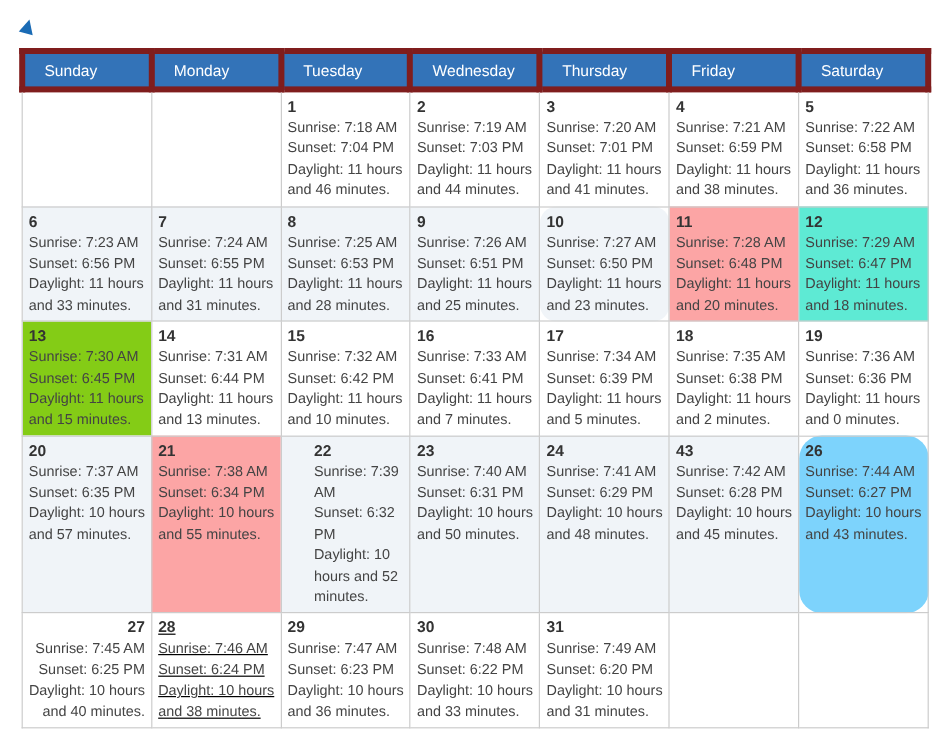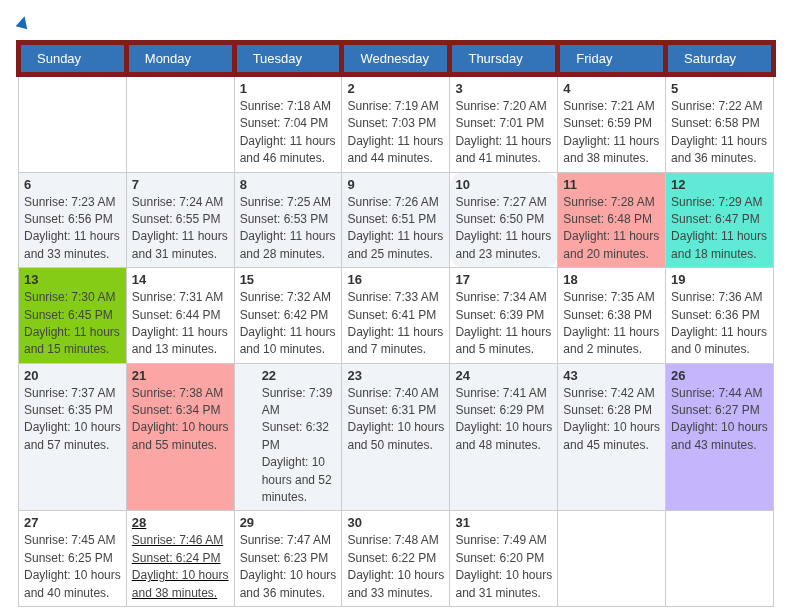--- a/index.html
+++ b/index.html
@@ -218,27 +218,27 @@
           <div class="day-info">Sunrise: 7:40 AM<br>Sunset: 6:31 PM<br>Daylight: 10 hours and 50 minutes.</div>
         </td>
         <td style="background: rgb(240, 244, 248); margin-top: 40px;">
           <span class="day-num">24</span>
           <div class="day-info">Sunrise: 7:41 AM<br>Sunset: 6:29 PM<br>Daylight: 10 hours and 48 minutes.</div>
         </td>
         <td style="background: rgb(240, 244, 248);">
           <span class="day-num">43</span>
           <div class="day-info">Sunrise: 7:42 AM<br>Sunset: 6:28 PM<br>Daylight: 10 hours and 45 minutes.</div>
         </td>
-        <td style="background: #c4b5fd;">
+        <td style="background: #7dd3fc; border-radius: 19px;">
           <span class="day-num">26</span>
           <div class="day-info">Sunrise: 7:44 AM<br>Sunset: 6:27 PM<br>Daylight: 10 hours and 43 minutes.</div>
         </td>
       </tr>
       <tr>
-        <td style="background: rgb(255, 255, 255);">
+        <td style="background: rgb(255, 255, 255); text-align: right;">
           <span class="day-num">27</span>
           <div class="day-info">Sunrise: 7:45 AM<br>Sunset: 6:25 PM<br>Daylight: 10 hours and 40 minutes.</div>
         </td>
         <td style="background: rgb(255, 255, 255); text-decoration: underline;">
           <span class="day-num">28</span>
           <div class="day-info">Sunrise: 7:46 AM<br>Sunset: 6:24 PM<br>Daylight: 10 hours and 38 minutes.</div>
         </td>
         <td style="background: rgb(255, 255, 255);">
           <span class="day-num">29</span>
           <div class="day-info">Sunrise: 7:47 AM<br>Sunset: 6:23 PM<br>Daylight: 10 hours and 36 minutes.</div>

